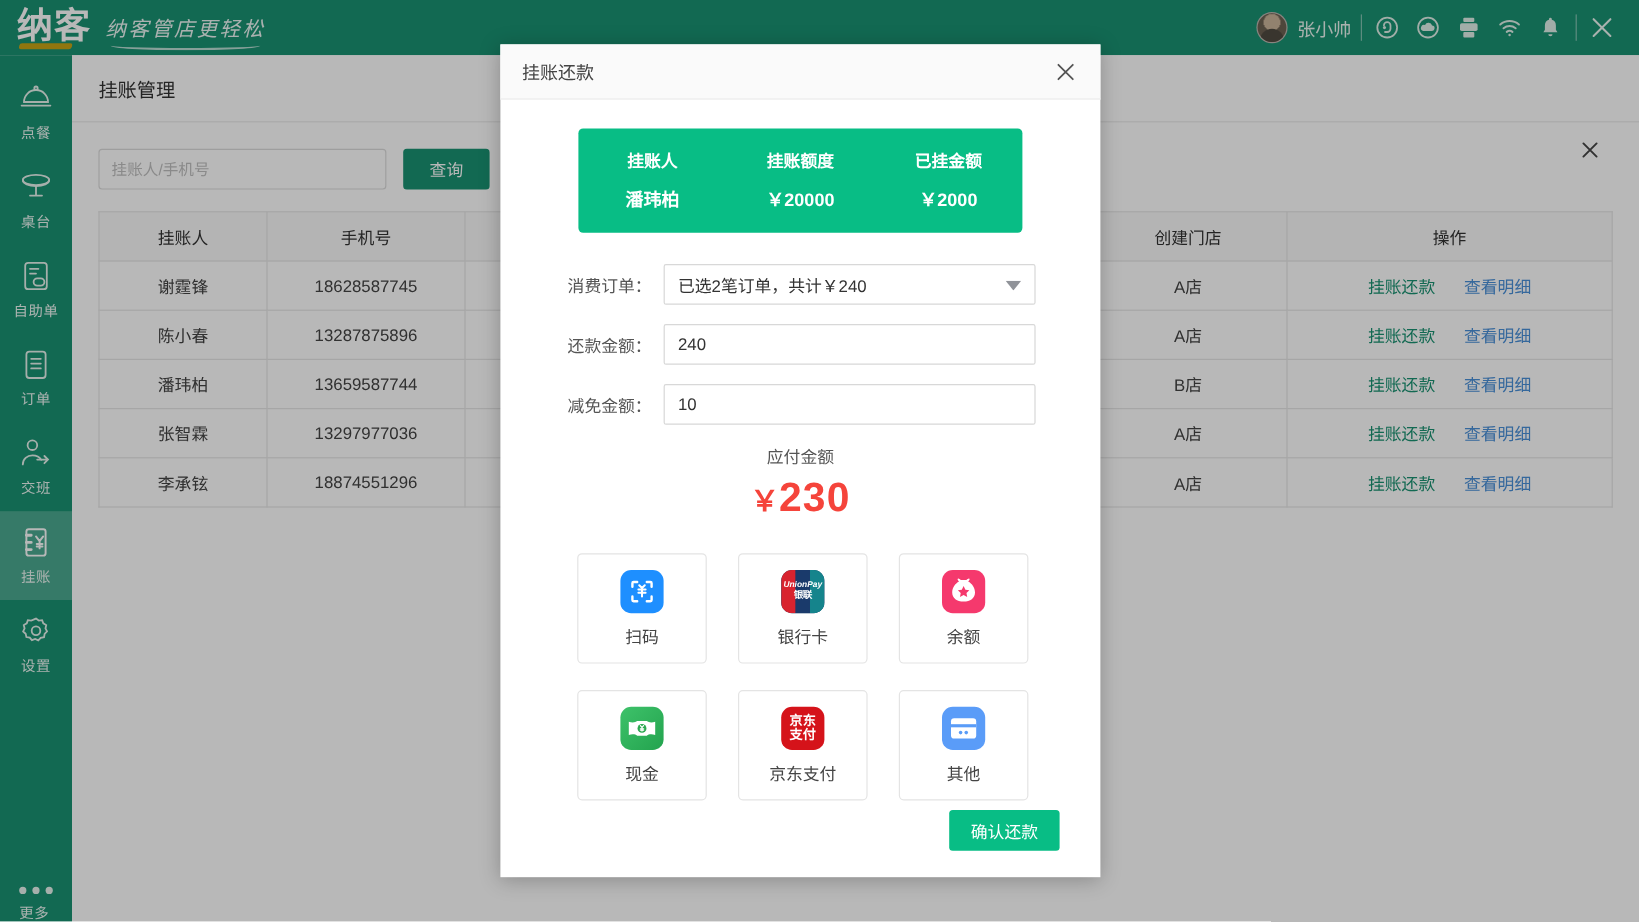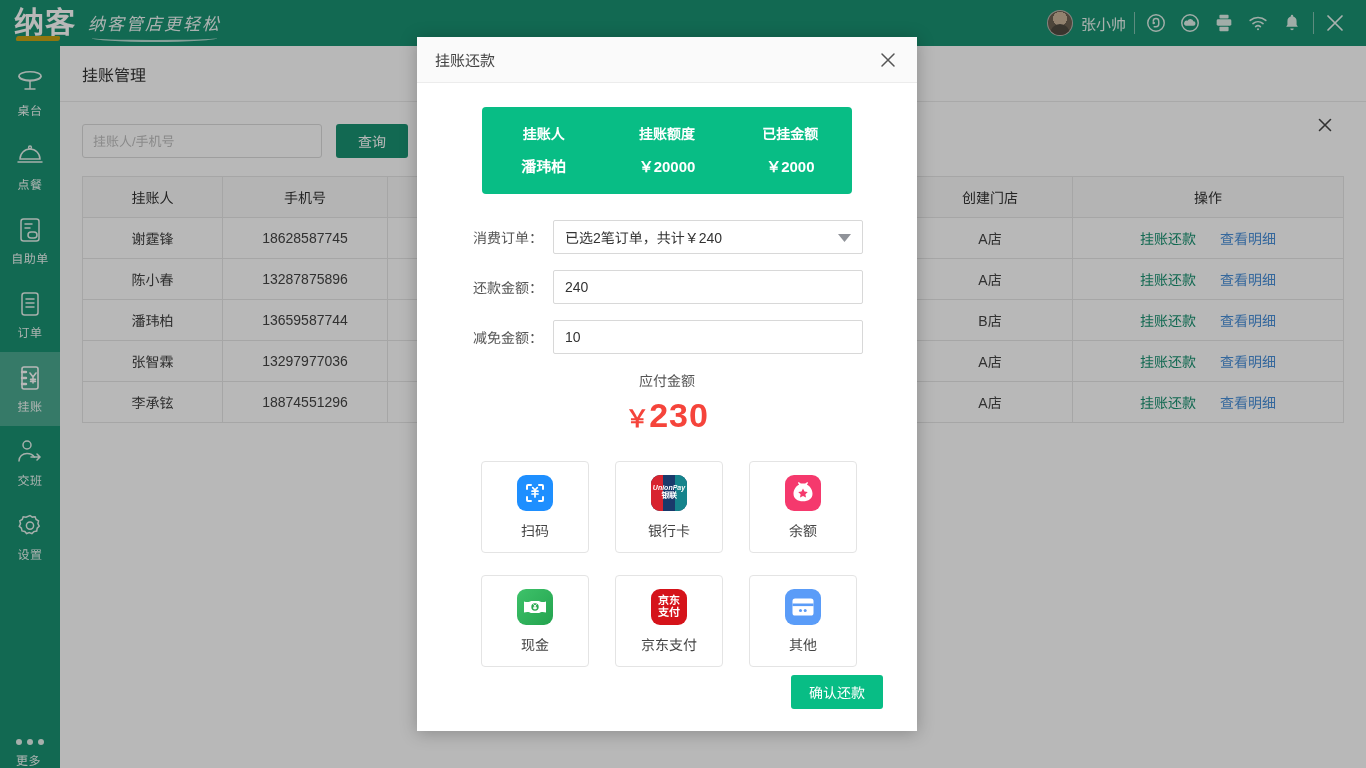--- a/index.html
+++ b/index.html
@@ -248,69 +248,69 @@
           <path d="M5 5 L19 19 M19 5 L5 19"></path>
         </svg>
       </div>
     </div>
   </div>
 
   <div class="sidebar">
 
     <div class="side-item">
       <svg width="30" height="28" viewBox="0 0 30 28" fill="none" stroke="#e6f3ee" stroke-width="1.5">
+        <path d="M5 17a10 10 0 0 1 20 0z"></path>
+        <path d="M3 20h24" stroke-linecap="round"></path>
+        <circle cx="15" cy="5.5" r="1.4"></circle>
+      </svg>
+      <span class="side-label">点餐</span>
+    </div>
+
+    <div class="side-item">
+      <svg width="30" height="28" viewBox="0 0 30 28" fill="none" stroke="#e6f3ee" stroke-width="1.5">
         <ellipse cx="15" cy="8" rx="11" ry="4.2"></ellipse>
         <path d="M4 8c0 3 5 5 11 5s11-2 11-5"></path>
         <path d="M15 13v8M10 21h10" stroke-linecap="round"></path>
       </svg>
       <span class="side-label">桌台</span>
-    </div>
-
-    <div class="side-item">
-      <svg width="30" height="28" viewBox="0 0 30 28" fill="none" stroke="#e6f3ee" stroke-width="1.5">
-        <path d="M5 17a10 10 0 0 1 20 0z"></path>
-        <path d="M3 20h24" stroke-linecap="round"></path>
-        <circle cx="15" cy="5.5" r="1.4"></circle>
-      </svg>
-      <span class="side-label">点餐</span>
     </div>
 
     <div class="side-item">
       <svg width="28" height="28" viewBox="0 0 28 28" fill="none" stroke="#e6f3ee" stroke-width="1.5">
         <rect x="5" y="3" width="18" height="22" rx="2.5"></rect>
         <path d="M9 8h7M9 12h5" stroke-linecap="round"></path>
         <rect x="12" y="16" width="9" height="6" rx="3"></rect>
       </svg>
       <span class="side-label">自助单</span>
     </div>
 
     <div class="side-item">
       <svg width="28" height="28" viewBox="0 0 28 28" fill="none" stroke="#e6f3ee" stroke-width="1.5">
         <rect x="6" y="3" width="16" height="22" rx="2.5"></rect>
         <path d="M10 9h8M10 13h8M10 17h8" stroke-linecap="round"></path>
       </svg>
       <span class="side-label">订单</span>
     </div>
 
+    <div class="side-item">
+      <svg width="30" height="28" viewBox="0 0 30 28" fill="none" stroke="#e6f3ee" stroke-width="1.5" stroke-linecap="round">
+        <circle cx="12" cy="7" r="4"></circle>
+        <path d="M4 23c0-4.4 3.6-7.6 8-7.6 3.2 0 6 1.4 7.4 3.8"></path>
+        <path d="M16 19h9M22 16l3 3-3 3"></path>
+      </svg>
+      <span class="side-label">交班</span>
+    </div>
+
     <div class="side-item active">
       <svg width="28" height="28" viewBox="0 0 28 28" fill="none" stroke="#ffffff" stroke-width="1.6">
         <rect x="6" y="3" width="16" height="22" rx="2"></rect>
         <path d="M6 8h4M6 14h4M6 20h4" stroke-linecap="round" stroke-width="2.4"></path>
         <path d="M14 9l3 4 3-4M17 13v6M14.6 15.4h4.8M14.6 17.4h4.8" stroke-linecap="round"></path>
       </svg>
       <span class="side-label">挂账</span>
-    </div>
-
-    <div class="side-item">
-      <svg width="30" height="28" viewBox="0 0 30 28" fill="none" stroke="#e6f3ee" stroke-width="1.5" stroke-linecap="round">
-        <circle cx="12" cy="7" r="4"></circle>
-        <path d="M4 23c0-4.4 3.6-7.6 8-7.6 3.2 0 6 1.4 7.4 3.8"></path>
-        <path d="M16 19h9M22 16l3 3-3 3"></path>
-      </svg>
-      <span class="side-label">交班</span>
     </div>
 
     <div class="side-item">
       <svg width="28" height="28" viewBox="0 0 28 28" fill="none" stroke="#e6f3ee" stroke-width="1.5">
         <path d="M14 3.5l2.3 1.6 2.8-.3 1 2.6 2.4 1.5-.6 2.8 1.3 2.5-2 2-.5 2.8-2.8.6-2 2-2.6-1.1-2.7 1-1.8-2.1-2.8-.5-.6-2.8-2.1-1.9 1.2-2.5-.7-2.8 2.5-1.5.9-2.6 2.8.4z"></path>
         <circle cx="14" cy="13.6" r="3.6"></circle>
       </svg>
       <span class="side-label">设置</span>
     </div>
 

